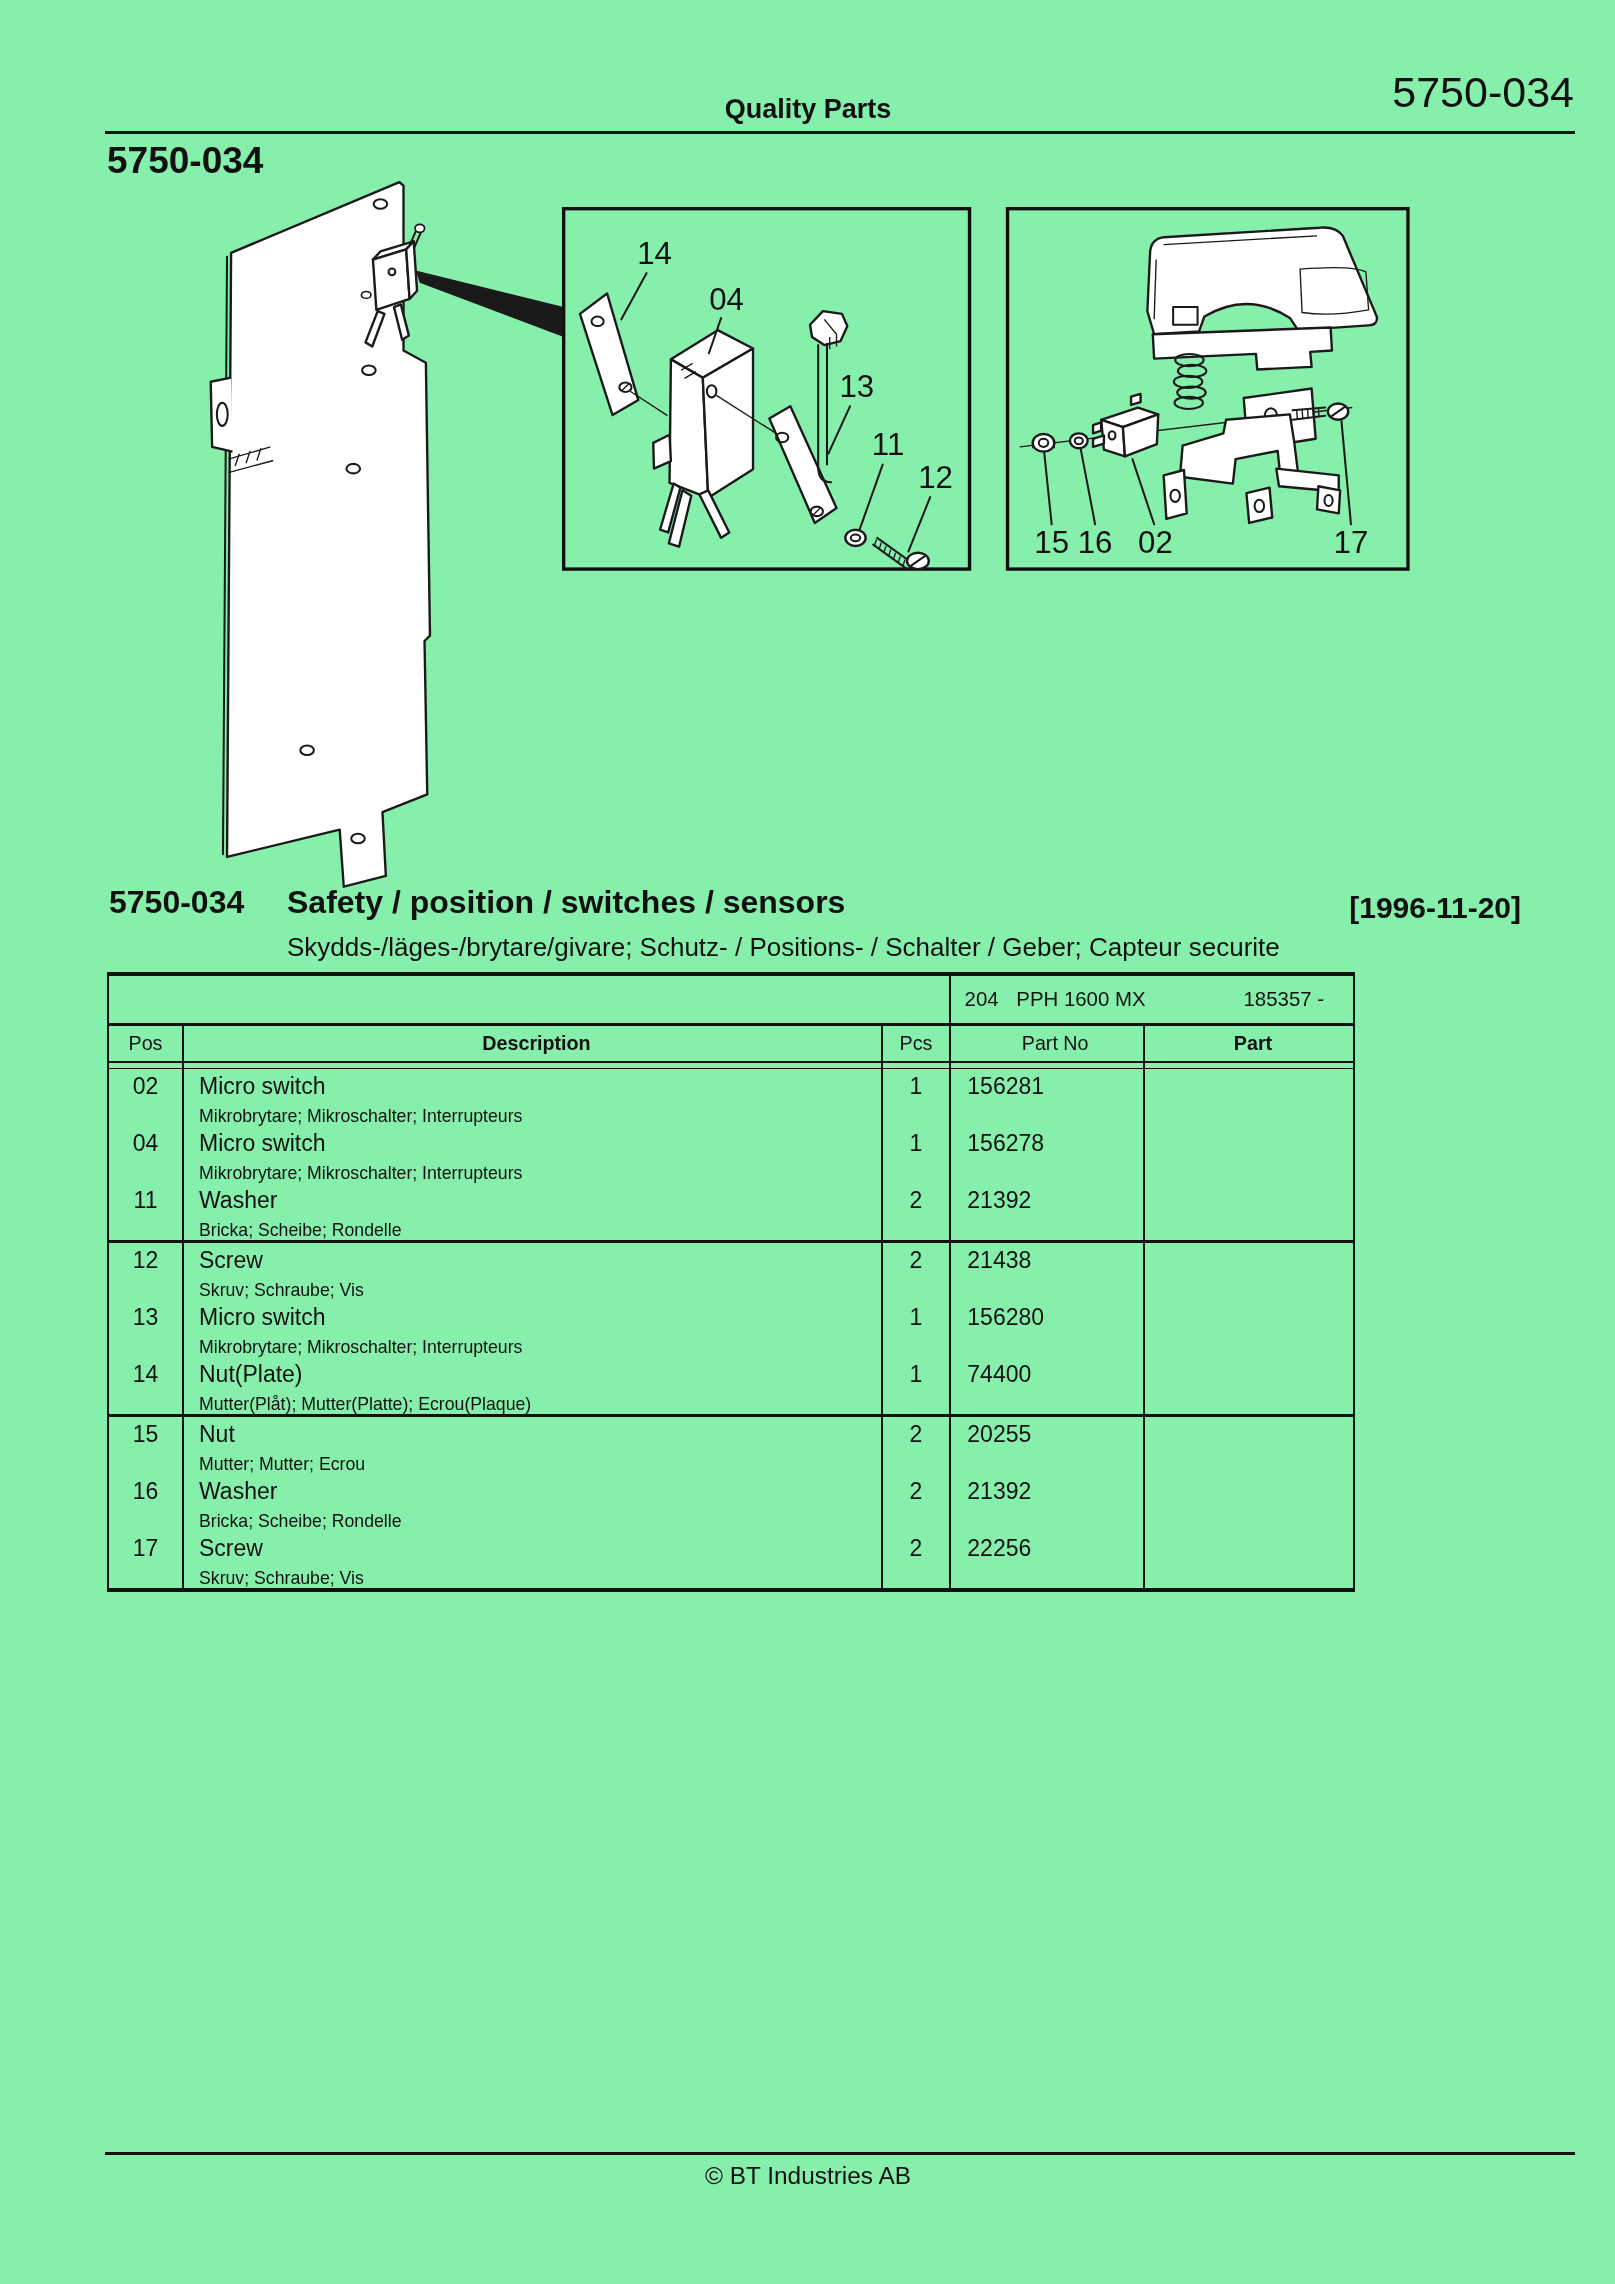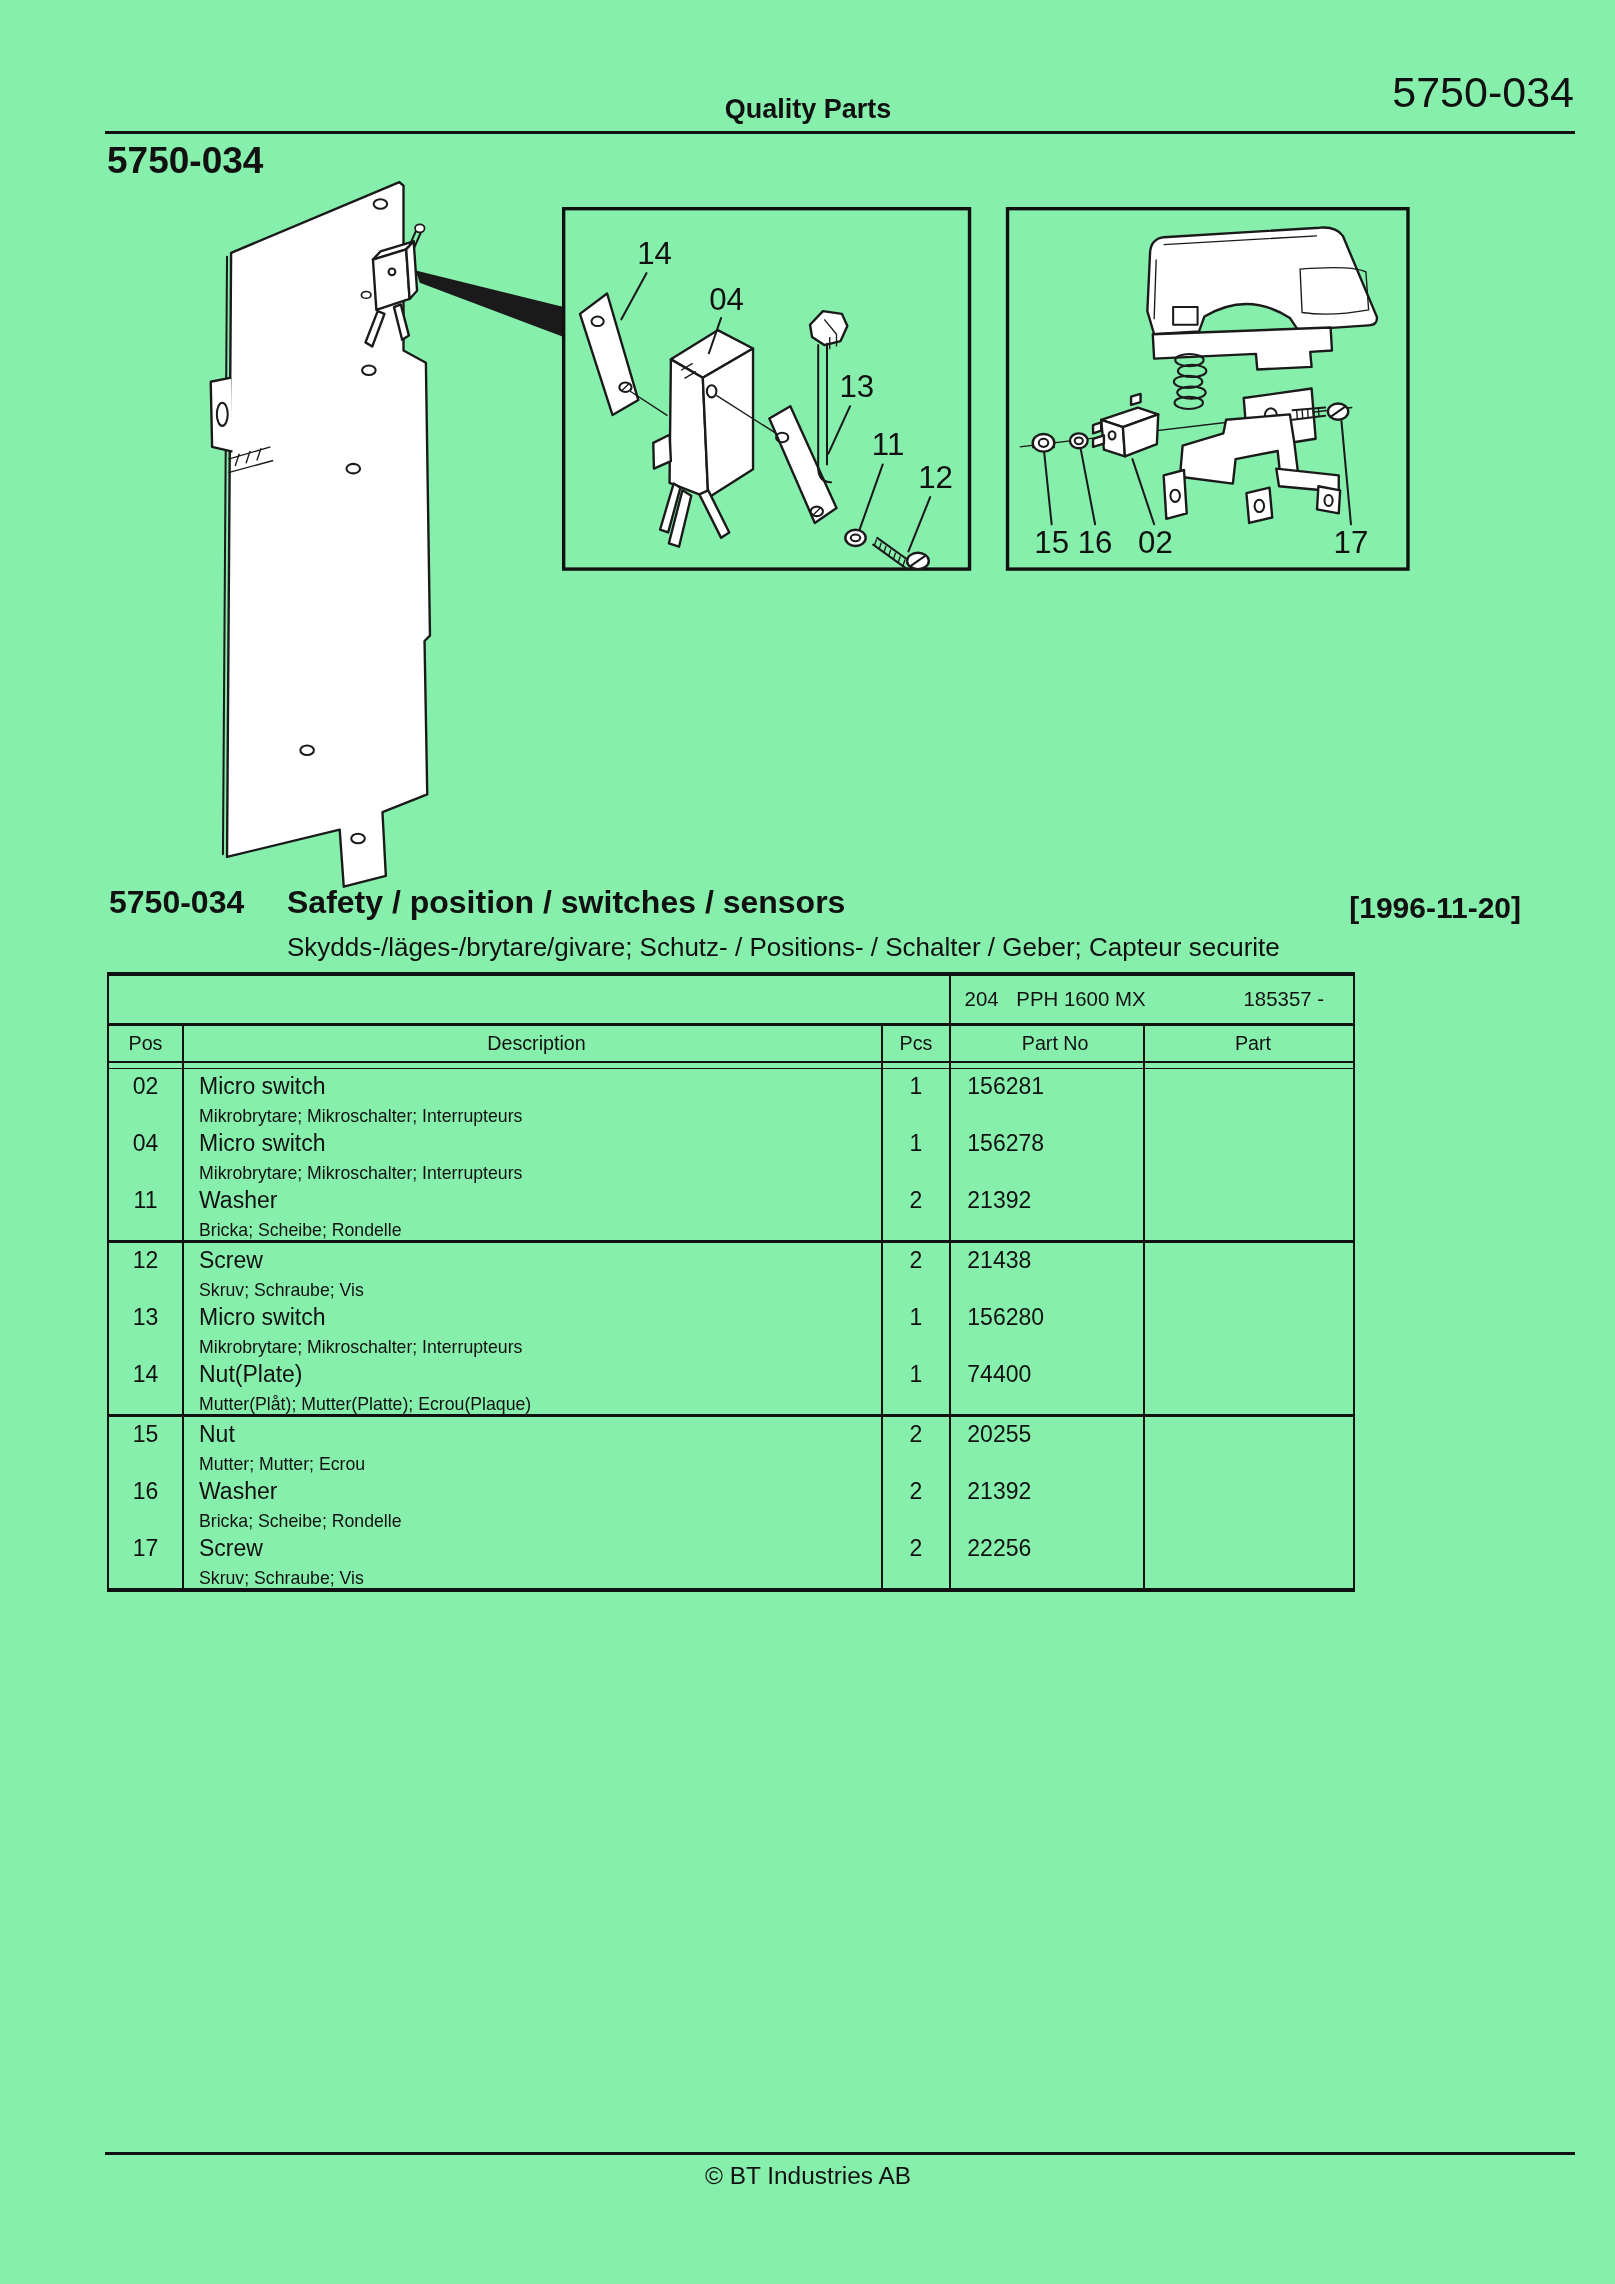--- a/index.html
+++ b/index.html
@@ -27,21 +27,21 @@
   .c-part{width:194px;padding-left:16.3px;}
   .c-note{flex:1;}
   .model-band{height:50px;border-bottom:3.4px solid #111;}
   .model-left{width:842px;border-right:2px solid #111;box-sizing:border-box;}
   .model-right{flex:1;display:flex;align-items:center;font-size:20.4px;}
   .m-code{margin-left:13.6px;}
   .m-name{margin-left:17.7px;}
   .m-serial{margin-left:98px;}
   .head-band{height:37px;border-bottom:2px solid #111;align-items:center;font-size:19.7px;}
   .head-band .cell{height:100%;display:flex;align-items:center;justify-content:center;}
-  .head-band .c-desc,.head-band .c-note{justify-content:center;padding-left:8px;}
+  .head-band .c-desc,.head-band .c-note{justify-content:center;padding-left:8px;font-weight:bold;}
   .double-rule{height:6.1px;border-bottom:1.4px solid #111;}
   .tgroup{border-bottom:3.4px solid #111;}
   .tgroup:last-child{border-bottom:none;}
   .prow{height:57px;}
   .prow .cell{height:100%;}
   .main-txt{display:block;font-size:23px;padding-top:4.1px;}
   .alt-txt{display:block;font-size:17.7px;margin-top:6.1px;}
   .footer-text{top:2162px;left:0;width:1616px;text-align:center;font-size:24.4px;}
   svg text{font-family:"Liberation Sans", sans-serif;font-size:46px;fill:#111;}
   .ln{stroke:#1a1a1a;fill:none;stroke-width:3;stroke-linejoin:round;stroke-linecap:round;}

